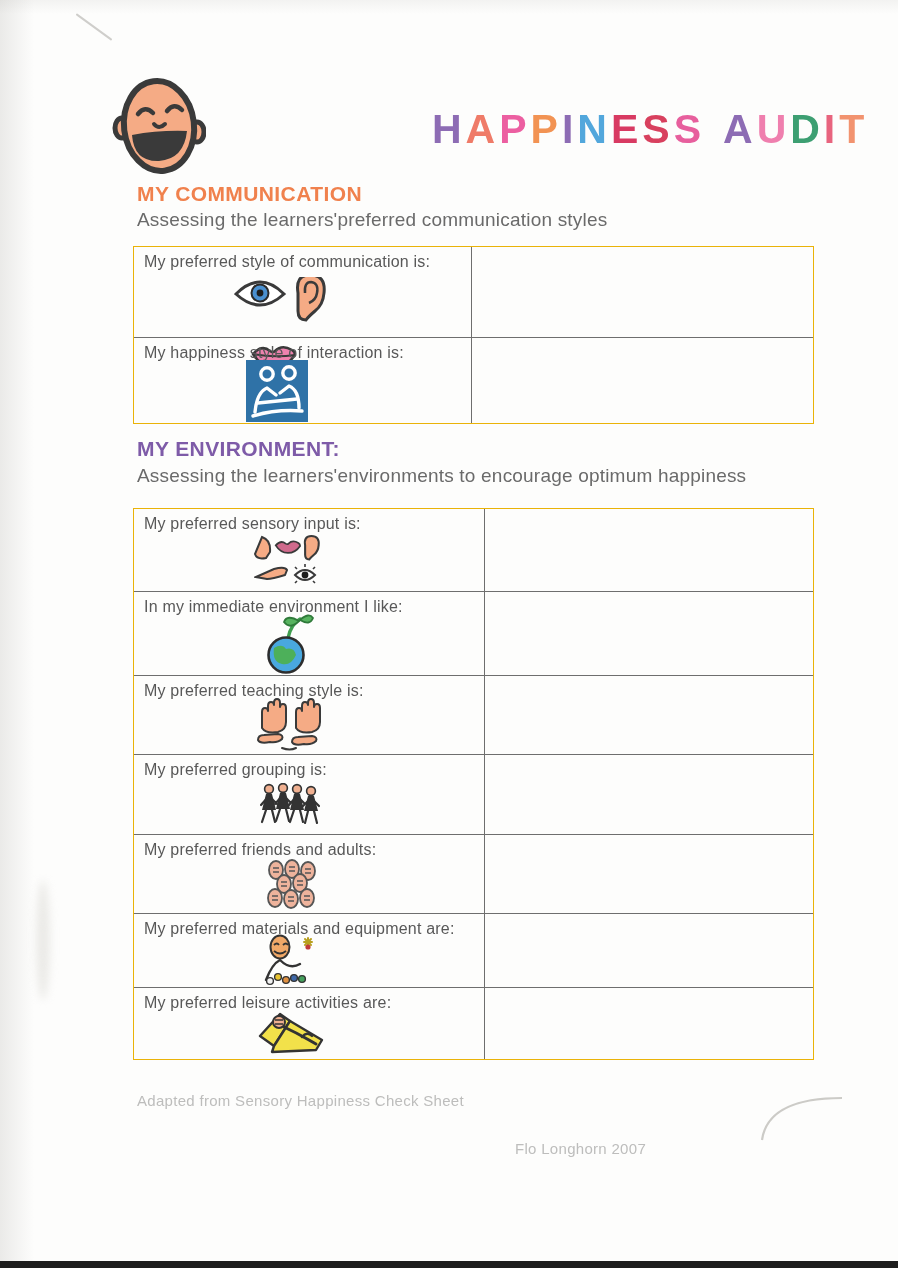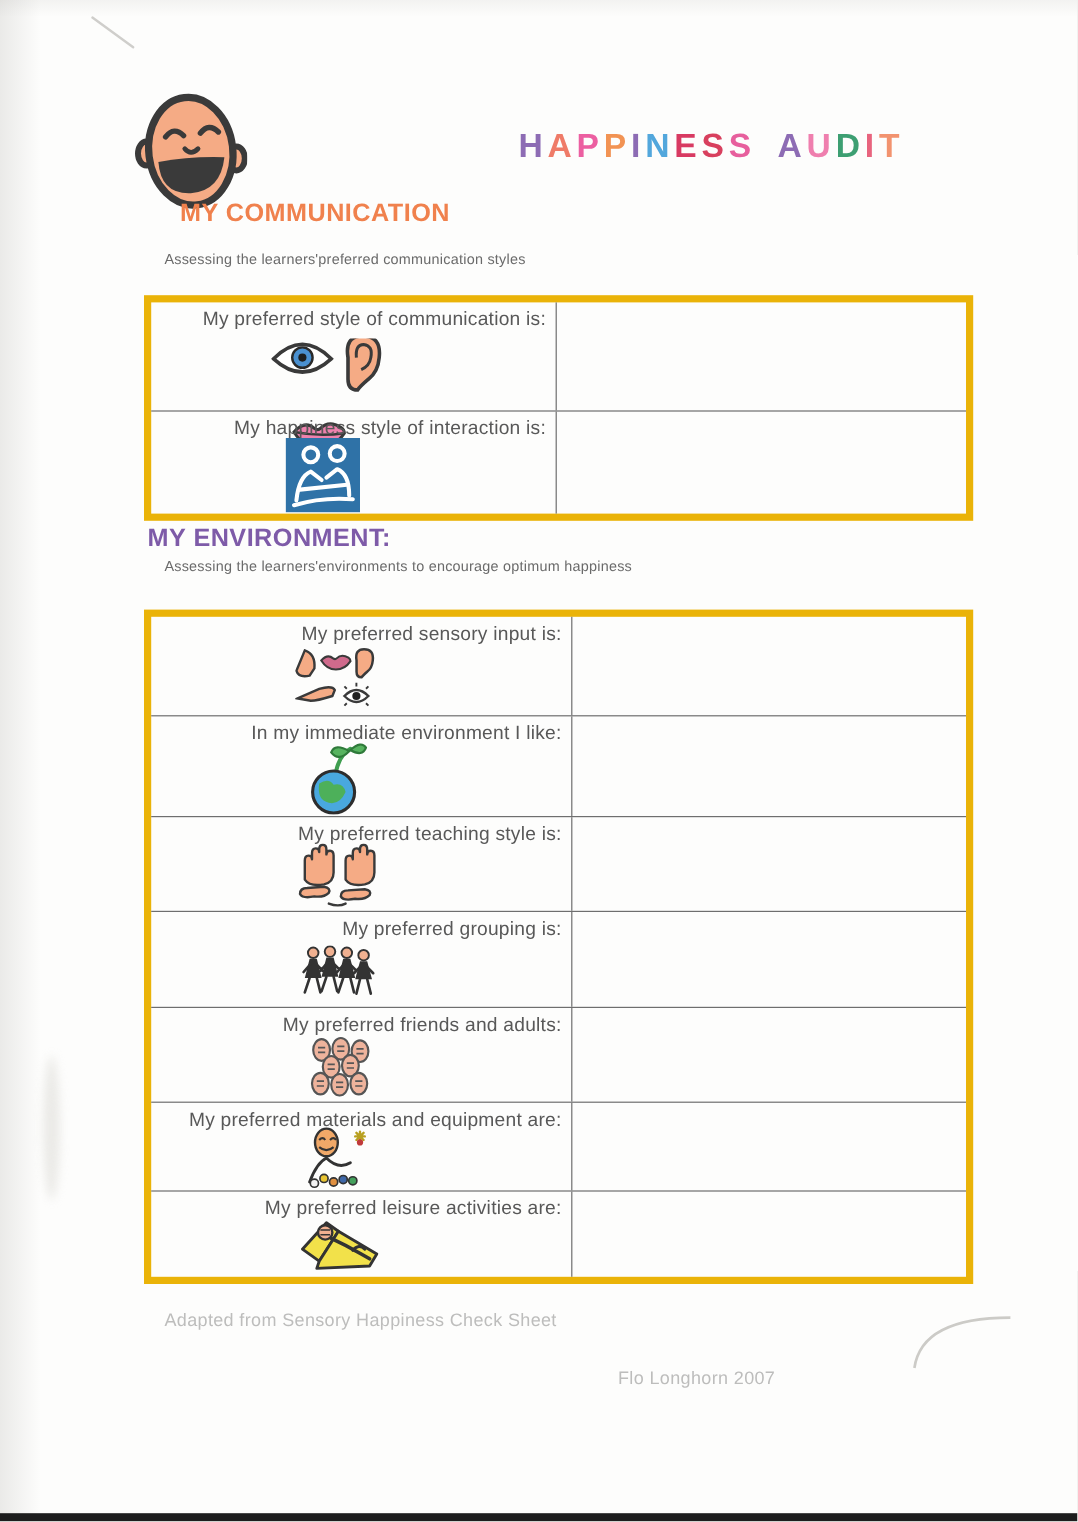--- a/index.html
+++ b/index.html
@@ -10,32 +10,32 @@
   .page::after{content:"";position:absolute;left:0;top:0;right:0;height:14px;
         background:linear-gradient(to bottom,rgba(120,118,112,.08),rgba(120,118,112,0));pointer-events:none;}
 
   .scratch{position:absolute;left:72px;top:26px;width:44px;height:2px;background:#cfcecb;
         transform:rotate(36deg);border-radius:2px;}
   .smudge{position:absolute;left:36px;top:880px;width:14px;height:120px;background:#e3e2de;
         border-radius:50%;filter:blur(4px);opacity:.7;}
 
   .smiley{position:absolute;left:112px;top:72px;}
 
-  .title{position:absolute;left:432px;top:106px;font-size:28px;font-weight:bold;
+  .title{position:absolute;left:432px;top:106px;font-size:41px;font-weight:bold;
         letter-spacing:4px;white-space:nowrap;}
   .title .sp{display:inline-block;width:18px;}
 
   .sec-head{position:absolute;font-size:21px;font-weight:bold;letter-spacing:.4px;}
-  .sec-sub{position:absolute;font-size:12px;color:#6a6a6a;letter-spacing:.2px;}
-  #sec1-head{left:137px;top:166px;margin-left:13px;}
+  .sec-sub{position:absolute;font-size:19px;color:#6a6a6a;letter-spacing:.2px;}
+  #sec1-head{left:137px;top:182px;}
   #sec1-sub{left:137px;top:209px;}
-  #sec2-head{left:123px;top:437px;}
+  #sec2-head{left:137px;top:437px;}
   #sec2-sub{left:137px;top:465px;}
 
-  .ftable{position:absolute;left:120px;border:6px solid #eab308;background:transparent;text-align:right;}
+  .ftable{position:absolute;left:133px;border:1px solid #eab308;background:transparent;}
   #table1{top:246px;width:679px;}
   #table2{top:508px;width:679px;}
   .frow{display:flex;box-sizing:border-box;border-top:1px solid #6e6e6e;}
   .frow:first-child{border-top:none;}
   .cell-l{position:relative;box-sizing:border-box;border-right:1px solid #6e6e6e;}
   #table1 .cell-l{width:338px;}
   #table2 .cell-l{width:351px;}
   .cell-r{flex:1;}
   .flabel{padding:5px 8px 0 10px;font-size:16px;color:#585858;letter-spacing:.2px;line-height:1.2;}
   .icn{position:absolute;}

